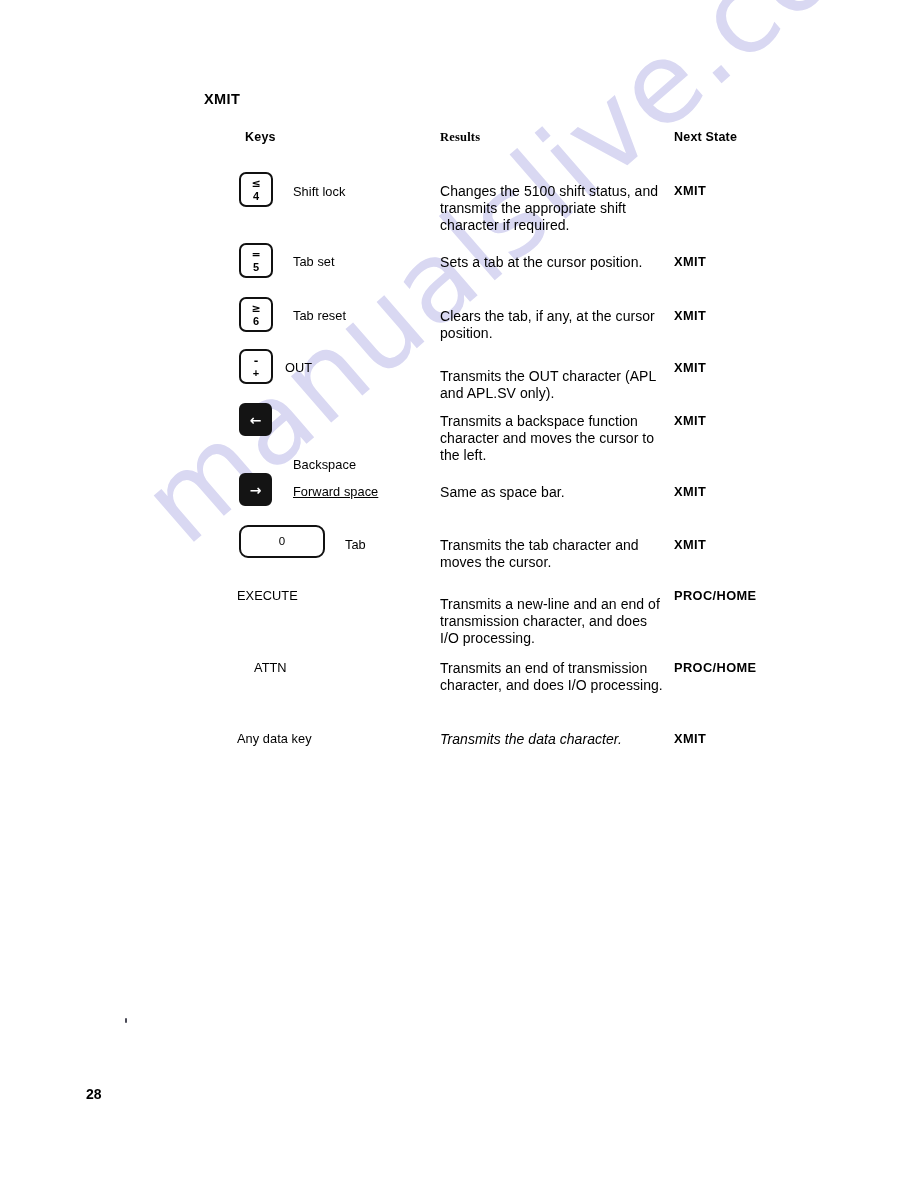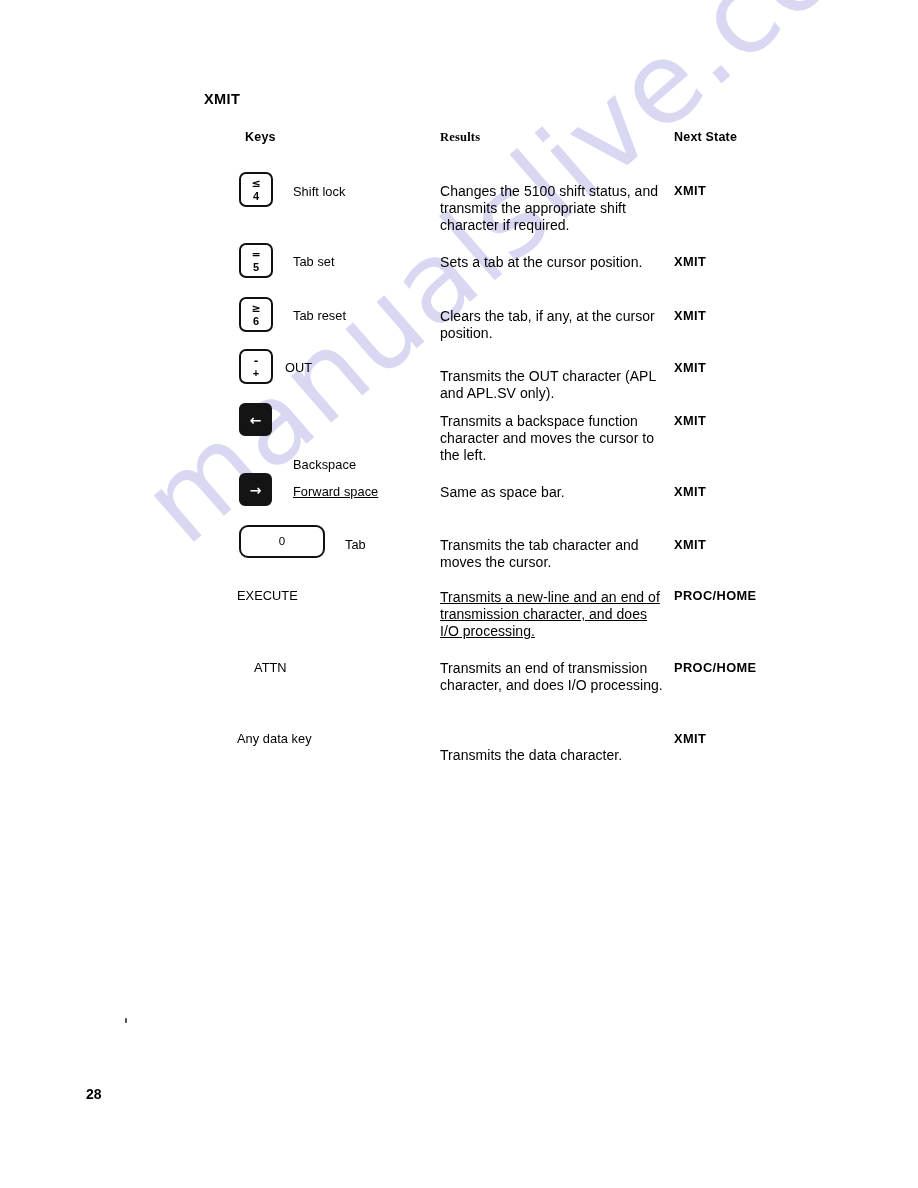--- a/index.html
+++ b/index.html
@@ -274,35 +274,35 @@
             </div>
             <div class="key-label" style="top: 12px; left: 108px;">Tab</div>
           </div>
           <div class="cell-results" style="top: 12px;">Transmits the tab character and moves the cursor.</div>
           <div class="cell-next" style="top: 12px;">XMIT</div>
         </div>
         <div class="row" style="top: 588px;">
           <div class="cell-key">
             <div class="key-label plain" style="top: 0px;">EXECUTE</div>
           </div>
-          <div class="cell-results" style="top: 1px; text-decoration: underline;">Transmits a new-line and an end of transmission character, and does I/O processing.</div>
+          <div class="cell-results" style="top: 8px;">Transmits a new-line and an end of transmission character, and does I/O processing.</div>
           <div class="cell-next" style="top: 0px;">PROC/HOME</div>
         </div>
         <div class="row" style="top: 660px;">
           <div class="cell-key">
             <div class="key-label plain" style="top: 0px; margin-left: 17px;">ATTN</div>
           </div>
           <div class="cell-results" style="top: 0px;">Transmits an end of transmission character, and does I/O processing.</div>
           <div class="cell-next" style="top: 0px;">PROC/HOME</div>
         </div>
         <div class="row" style="top: 731px;">
           <div class="cell-key">
             <div class="key-label plain" style="top: 0px;">Any data key</div>
           </div>
-          <div class="cell-results" style="top: 16px;">Transmits the data character.</div>
+          <div class="cell-results" style="top: 0px; font-style: italic;">Transmits the data character.</div>
           <div class="cell-next" style="top: 0px;">XMIT</div>
         </div>
       </div>
 
     <div class="folio">28</div>
 
     <div class="speck"></div>
 
   </div>
 </div>

